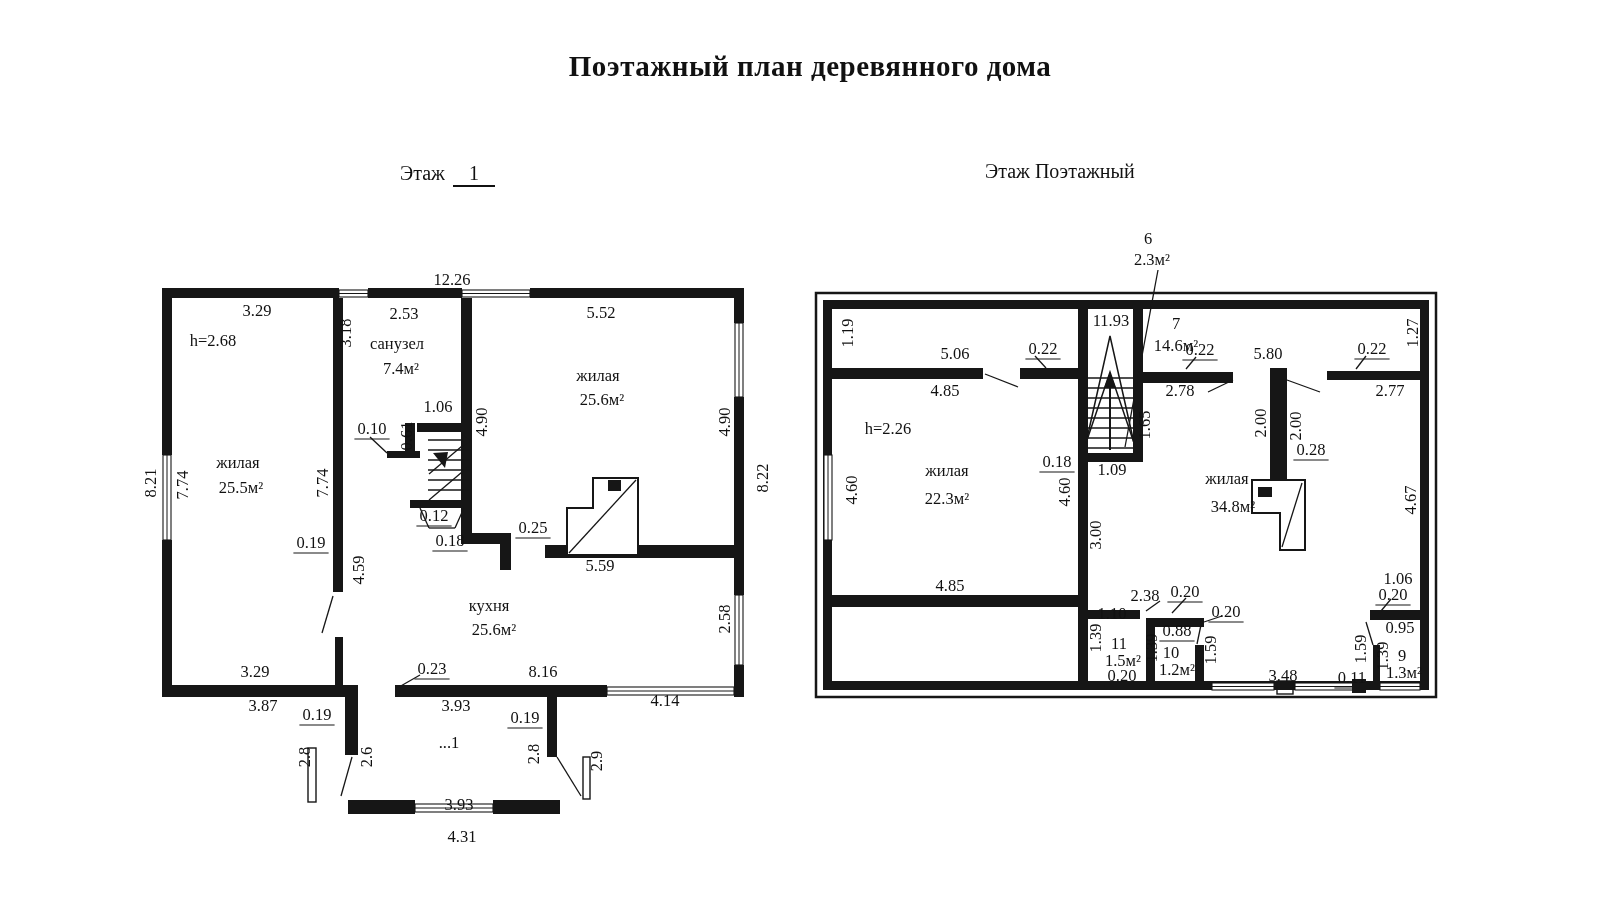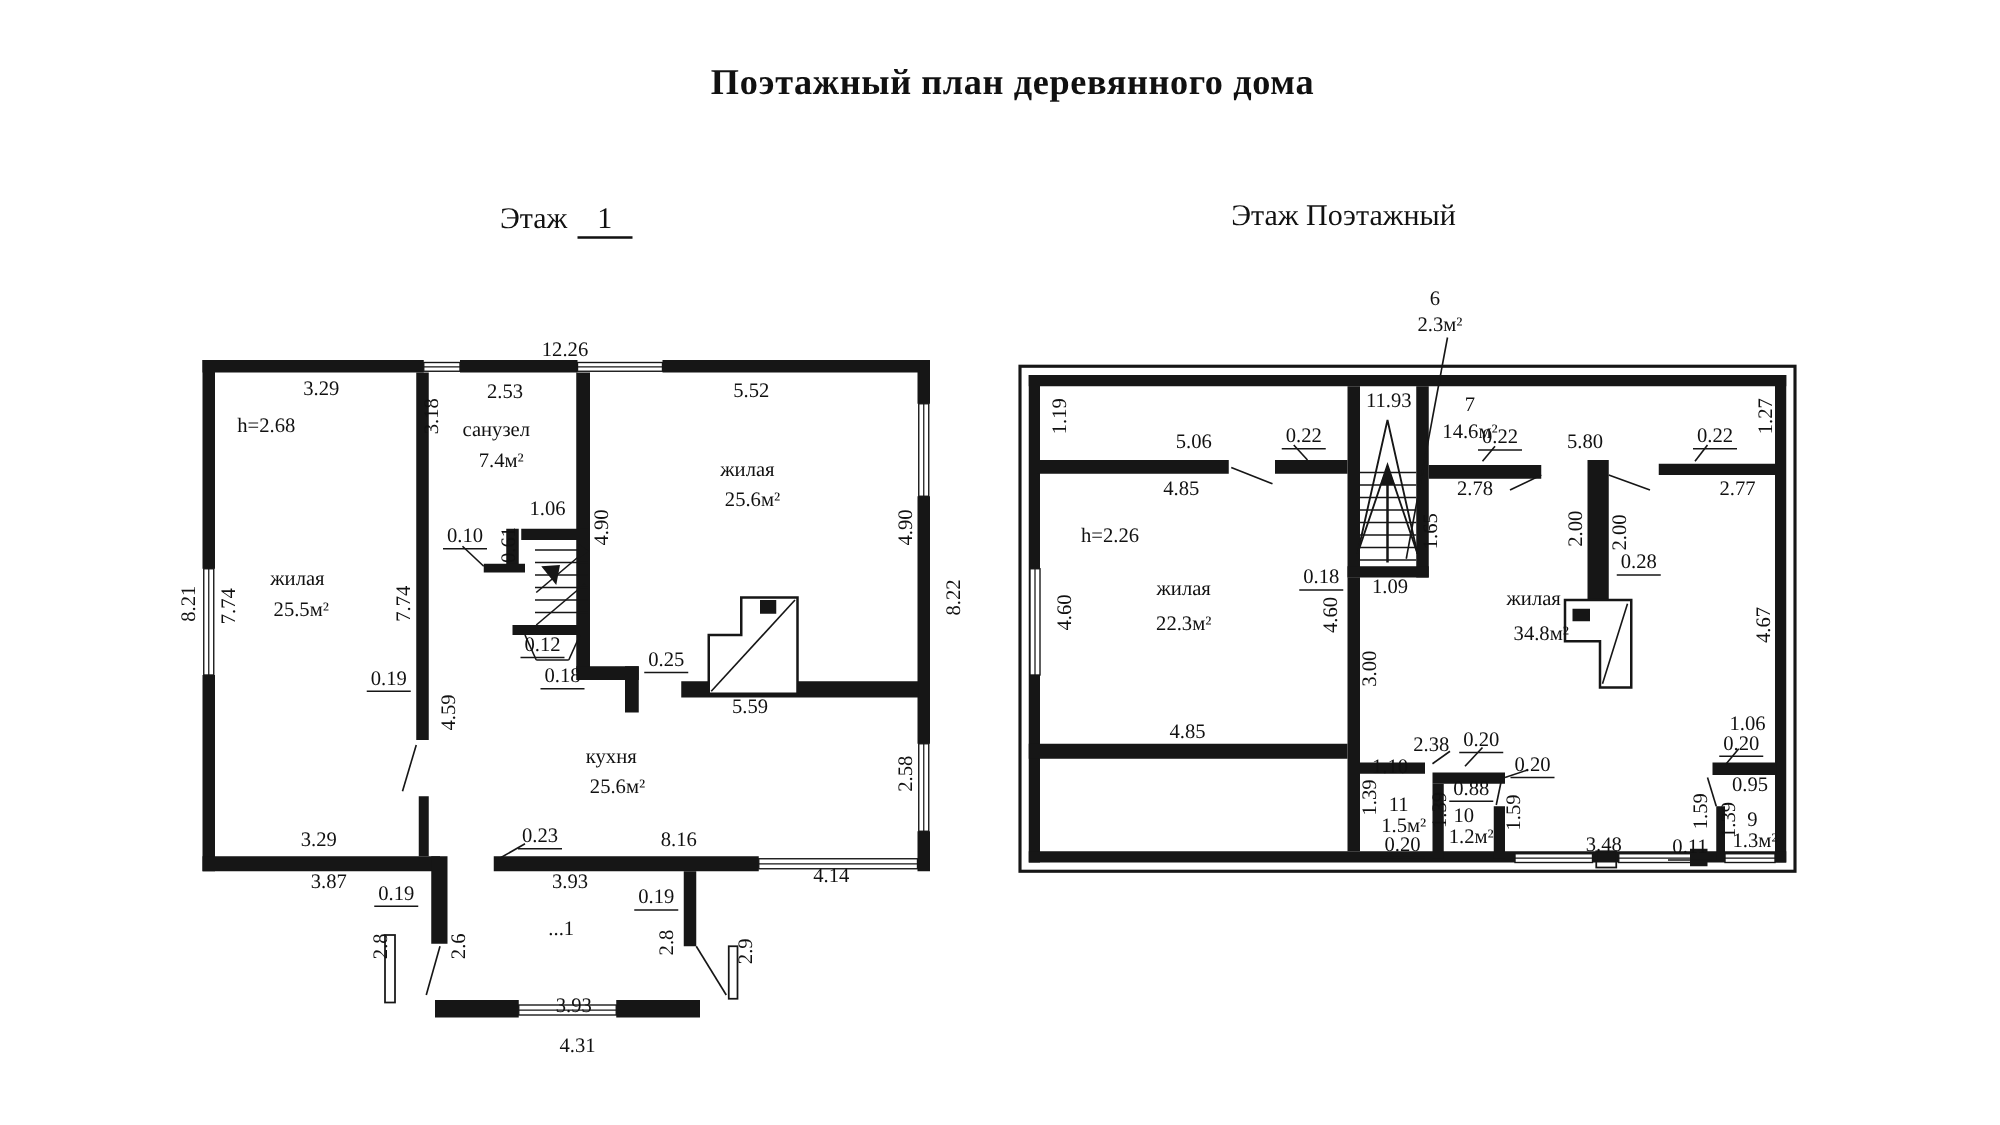--- a/index.html
+++ b/index.html
@@ -1,20 +1,20 @@
 <!DOCTYPE html>
 <html><head>
 <meta charset="utf-8">
 <style>
   html,body{margin:0;padding:0;background:#e8e8e8;}
   .stage{position:relative;width:1600px;height:900px;background:#ffffff;overflow:hidden;
          font-family:"Liberation Serif","DejaVu Serif",serif;color:#111;}
   .title{position:absolute;left:0;top:50px;width:1620px;text-align:center;
          font-size:29px;font-weight:bold;letter-spacing:.5px;}
-  .caption{position:absolute;font-size:24px;white-space:nowrap;}
+  .caption{position:absolute;font-size:20px;white-space:nowrap;}
   .caption .num{display:inline-block;border-bottom:2px solid #111;padding:0 16px;margin-left:8px;text-align:center;}
   svg{position:absolute;}
   svg text{font-family:"Liberation Serif","DejaVu Serif",serif;fill:#111;}
 </style>
 </head>
 <body>
 
 <div class="stage">
   <div class="title">Поэтажный план деревянного дома</div>
 

